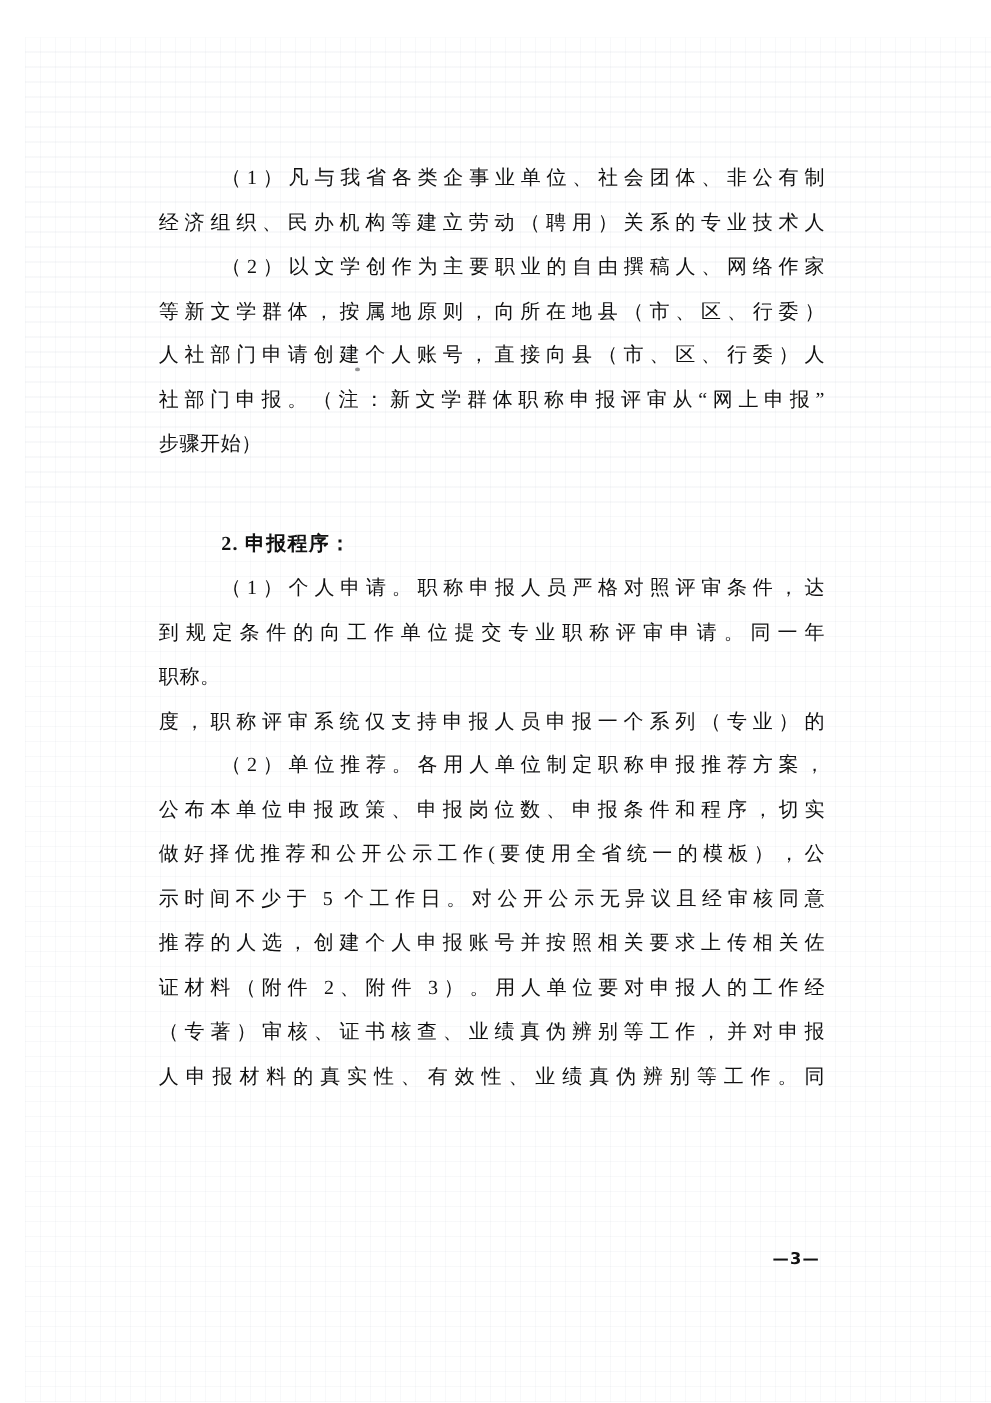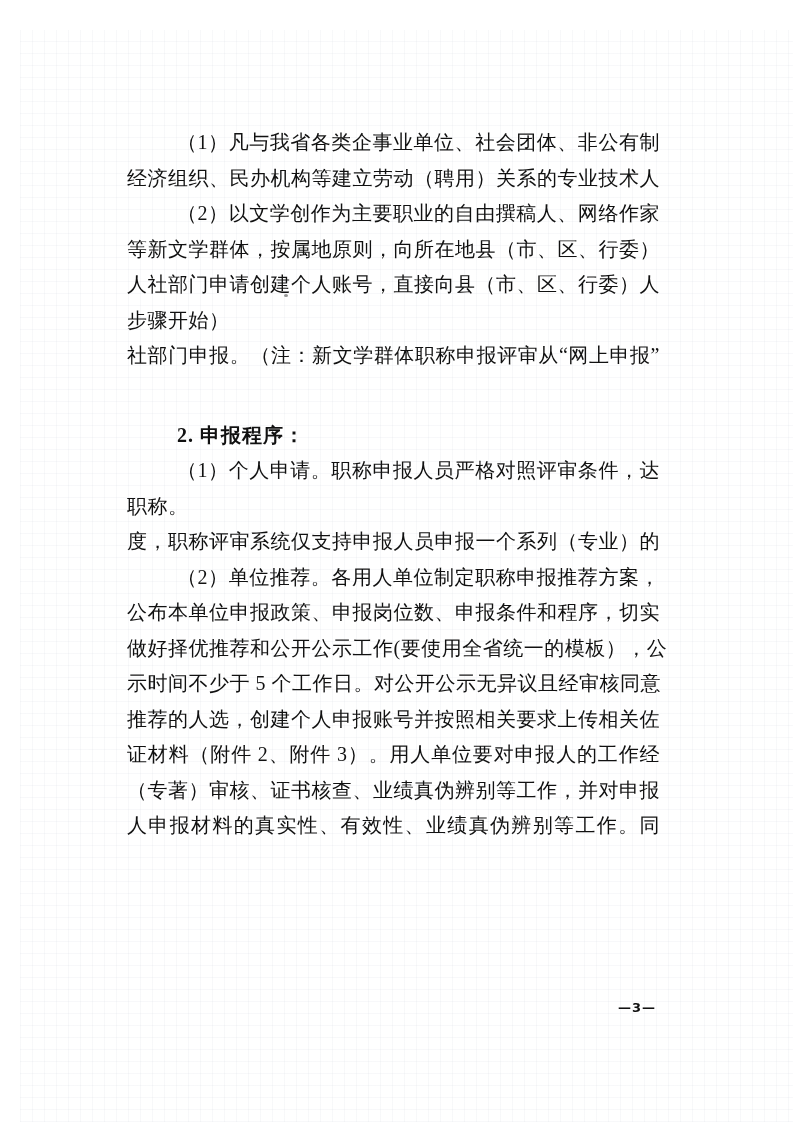--- a/index.html
+++ b/index.html
@@ -30,21 +30,21 @@
     top: 125px;
     width: 533px;
     color: #111111;
   }
 
   .line {
     box-sizing: border-box;
     width: 100%;
     height: 35.5px;
     line-height: 35.5px;
-    font-size: 20px;
+    font-size: 16px;
     letter-spacing: 0.5px;
     color: #111111;
     white-space: nowrap;
     text-align: justify;
     text-align-last: left;
     text-justify: inter-character;
     overflow: visible;
   }
   .line.fill   { text-align-last: justify; }
   .line.indent { padding-left: 50px; }
@@ -76,24 +76,25 @@
 </head>
 <body>
 
 <div class="page">
   <div class="doc-body">
       <div class="line indent fill">（1）凡与我省各类企事业单位、社会团体、非公有制</div>
       <div class="line fill">经济组织、民办机构等建立劳动（聘用）关系的专业技术人</div>
       <div class="line indent fill">（2）以文学创作为主要职业的自由撰稿人、网络作家</div>
       <div class="line fill">等新文学群体，按属地原则，向所在地县（市、区、行委）</div>
       <div class="line fill">人社部门申请创建个人账号，直接向县（市、区、行委）人</div>
+      <div class="line fill">社部门申报。（注：新文学群体职称申报评审从“网上申报”</div>
       <div class="line">步骤开始）</div>
-      <div class="line fill">社部门申报。（注：新文学群体职称申报评审从“网上申报”</div>
       <div class="line indent bold">2. 申报程序：</div>
       <div class="line indent fill">（1）个人申请。职称申报人员严格对照评审条件，达</div>
+      <div class="line fill">到规定条件的向工作单位提交专业职称评审申请。同一年</div>
       <div class="line">职称。</div>
       <div class="line fill">度，职称评审系统仅支持申报人员申报一个系列（专业）的</div>
       <div class="line indent fill">（2）单位推荐。各用人单位制定职称申报推荐方案，</div>
       <div class="line fill">公布本单位申报政策、申报岗位数、申报条件和程序，切实</div>
       <div class="line fill">做好择优推荐和公开公示工作(要使用全省统一的模板），公</div>
       <div class="line fill">示时间不少于 5 个工作日。对公开公示无异议且经审核同意</div>
       <div class="line fill">推荐的人选，创建个人申报账号并按照相关要求上传相关佐</div>
       <div class="line fill">证材料（附件 2、附件 3）。用人单位要对申报人的工作经</div>
       <div class="line fill">（专著）审核、证书核查、业绩真伪辨别等工作，并对申报</div>
       <div class="line fill">人申报材料的真实性、有效性、业绩真伪辨别等工作。同</div>

